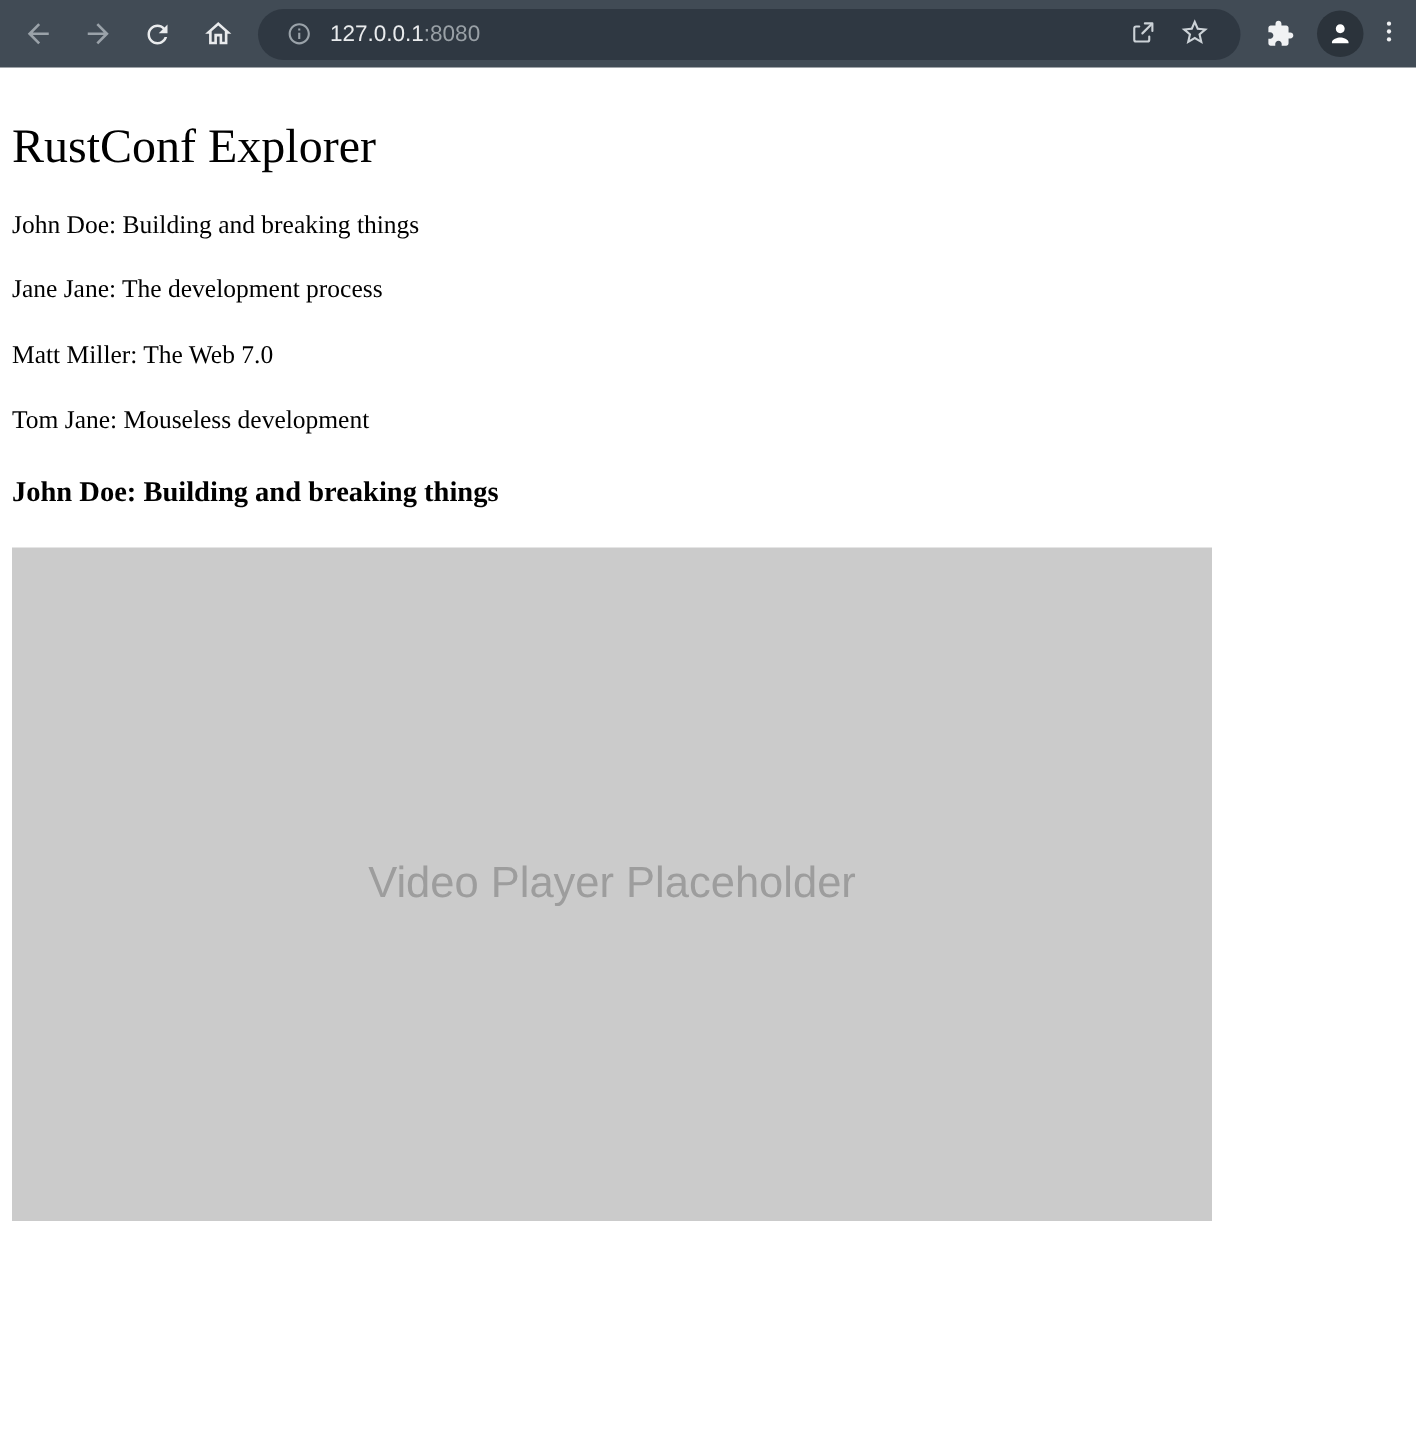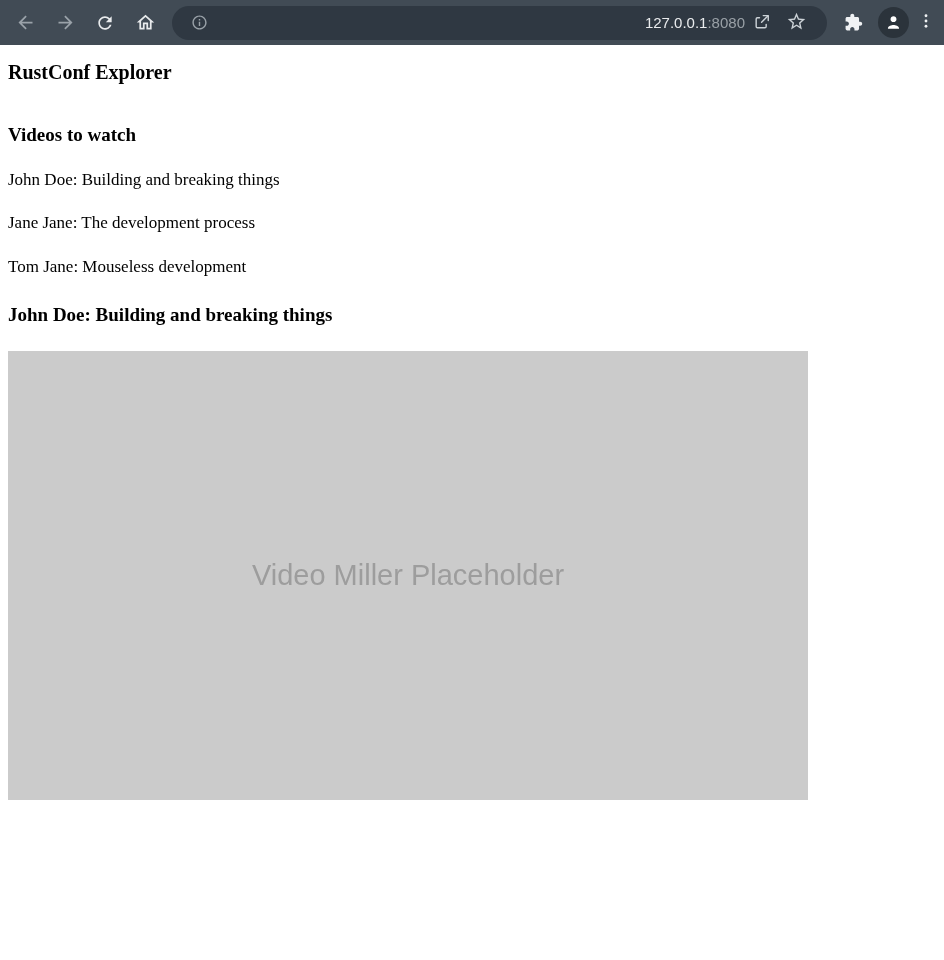--- a/index.html
+++ b/index.html
@@ -38,21 +38,20 @@
 
   .urlbar {
     flex: 1 1 auto;
     height: 34px;
     margin: 0 6px 0 7px;
     background: #2f3842;
     border-radius: 17px;
     display: flex;
     align-items: center;
     padding: 0 14px 0 13px;
-    text-align: right;
   }
   .urlbar .site-info {
     width: 28px; height: 28px;
     display: flex; align-items: center; justify-content: center;
     flex: 0 0 auto;
     cursor: pointer;
   }
   .url-text {
     font-family: "Liberation Sans", sans-serif;
     font-size: 15px;
@@ -85,24 +84,24 @@
     width: 26px; height: 40px;
     display: flex; align-items: center; justify-content: center;
     background: transparent; border: none; padding: 0; cursor: pointer;
   }
 
   
   .content {
     padding: 8px;
   }
   .page-title {
-    font-size: 20px;
-    font-weight: bold;
-    color: #000;
-    margin: 8px 0 0 0;
+    font-size: 32px;
+    font-weight: normal;
+    color: #000;
+    margin: 26px 0 0 0;
     line-height: 1.15;
   }
   .section-heading {
     font-size: 19px;
     font-weight: bold;
     color: #000;
     margin: 40px 0 0 0;
     line-height: 1.15;
   }
   .video-list { margin: 0; padding: 0; }
@@ -223,27 +222,27 @@
         <circle cx="12" cy="19" r="1.9" fill="#f0f2f4"></circle>
       </svg>
     </span>
   </button>
 </div>
 
 <div class="content">
 
   <h1 class="page-title">RustConf Explorer</h1>
 
-  <h3 class="section-heading">Videos to watch</h3>
 
   <div class="video-list">
     <p class="video-item">John Doe: Building and breaking things</p>
     <p class="video-item">Jane Jane: The development process</p>
+    <p class="video-item">Matt Miller: The Web 7.0</p>
     <p class="video-item">Tom Jane: Mouseless development</p>
   </div>
 
   <h3 class="selected-heading">John Doe: Building and breaking things</h3>
 
   <div class="player-placeholder">
-    <span class="player-placeholder-text">Video Miller Placeholder</span>
+    <span class="player-placeholder-text">Video Player Placeholder</span>
   </div>
 
 </div>
 
 </body></html>

